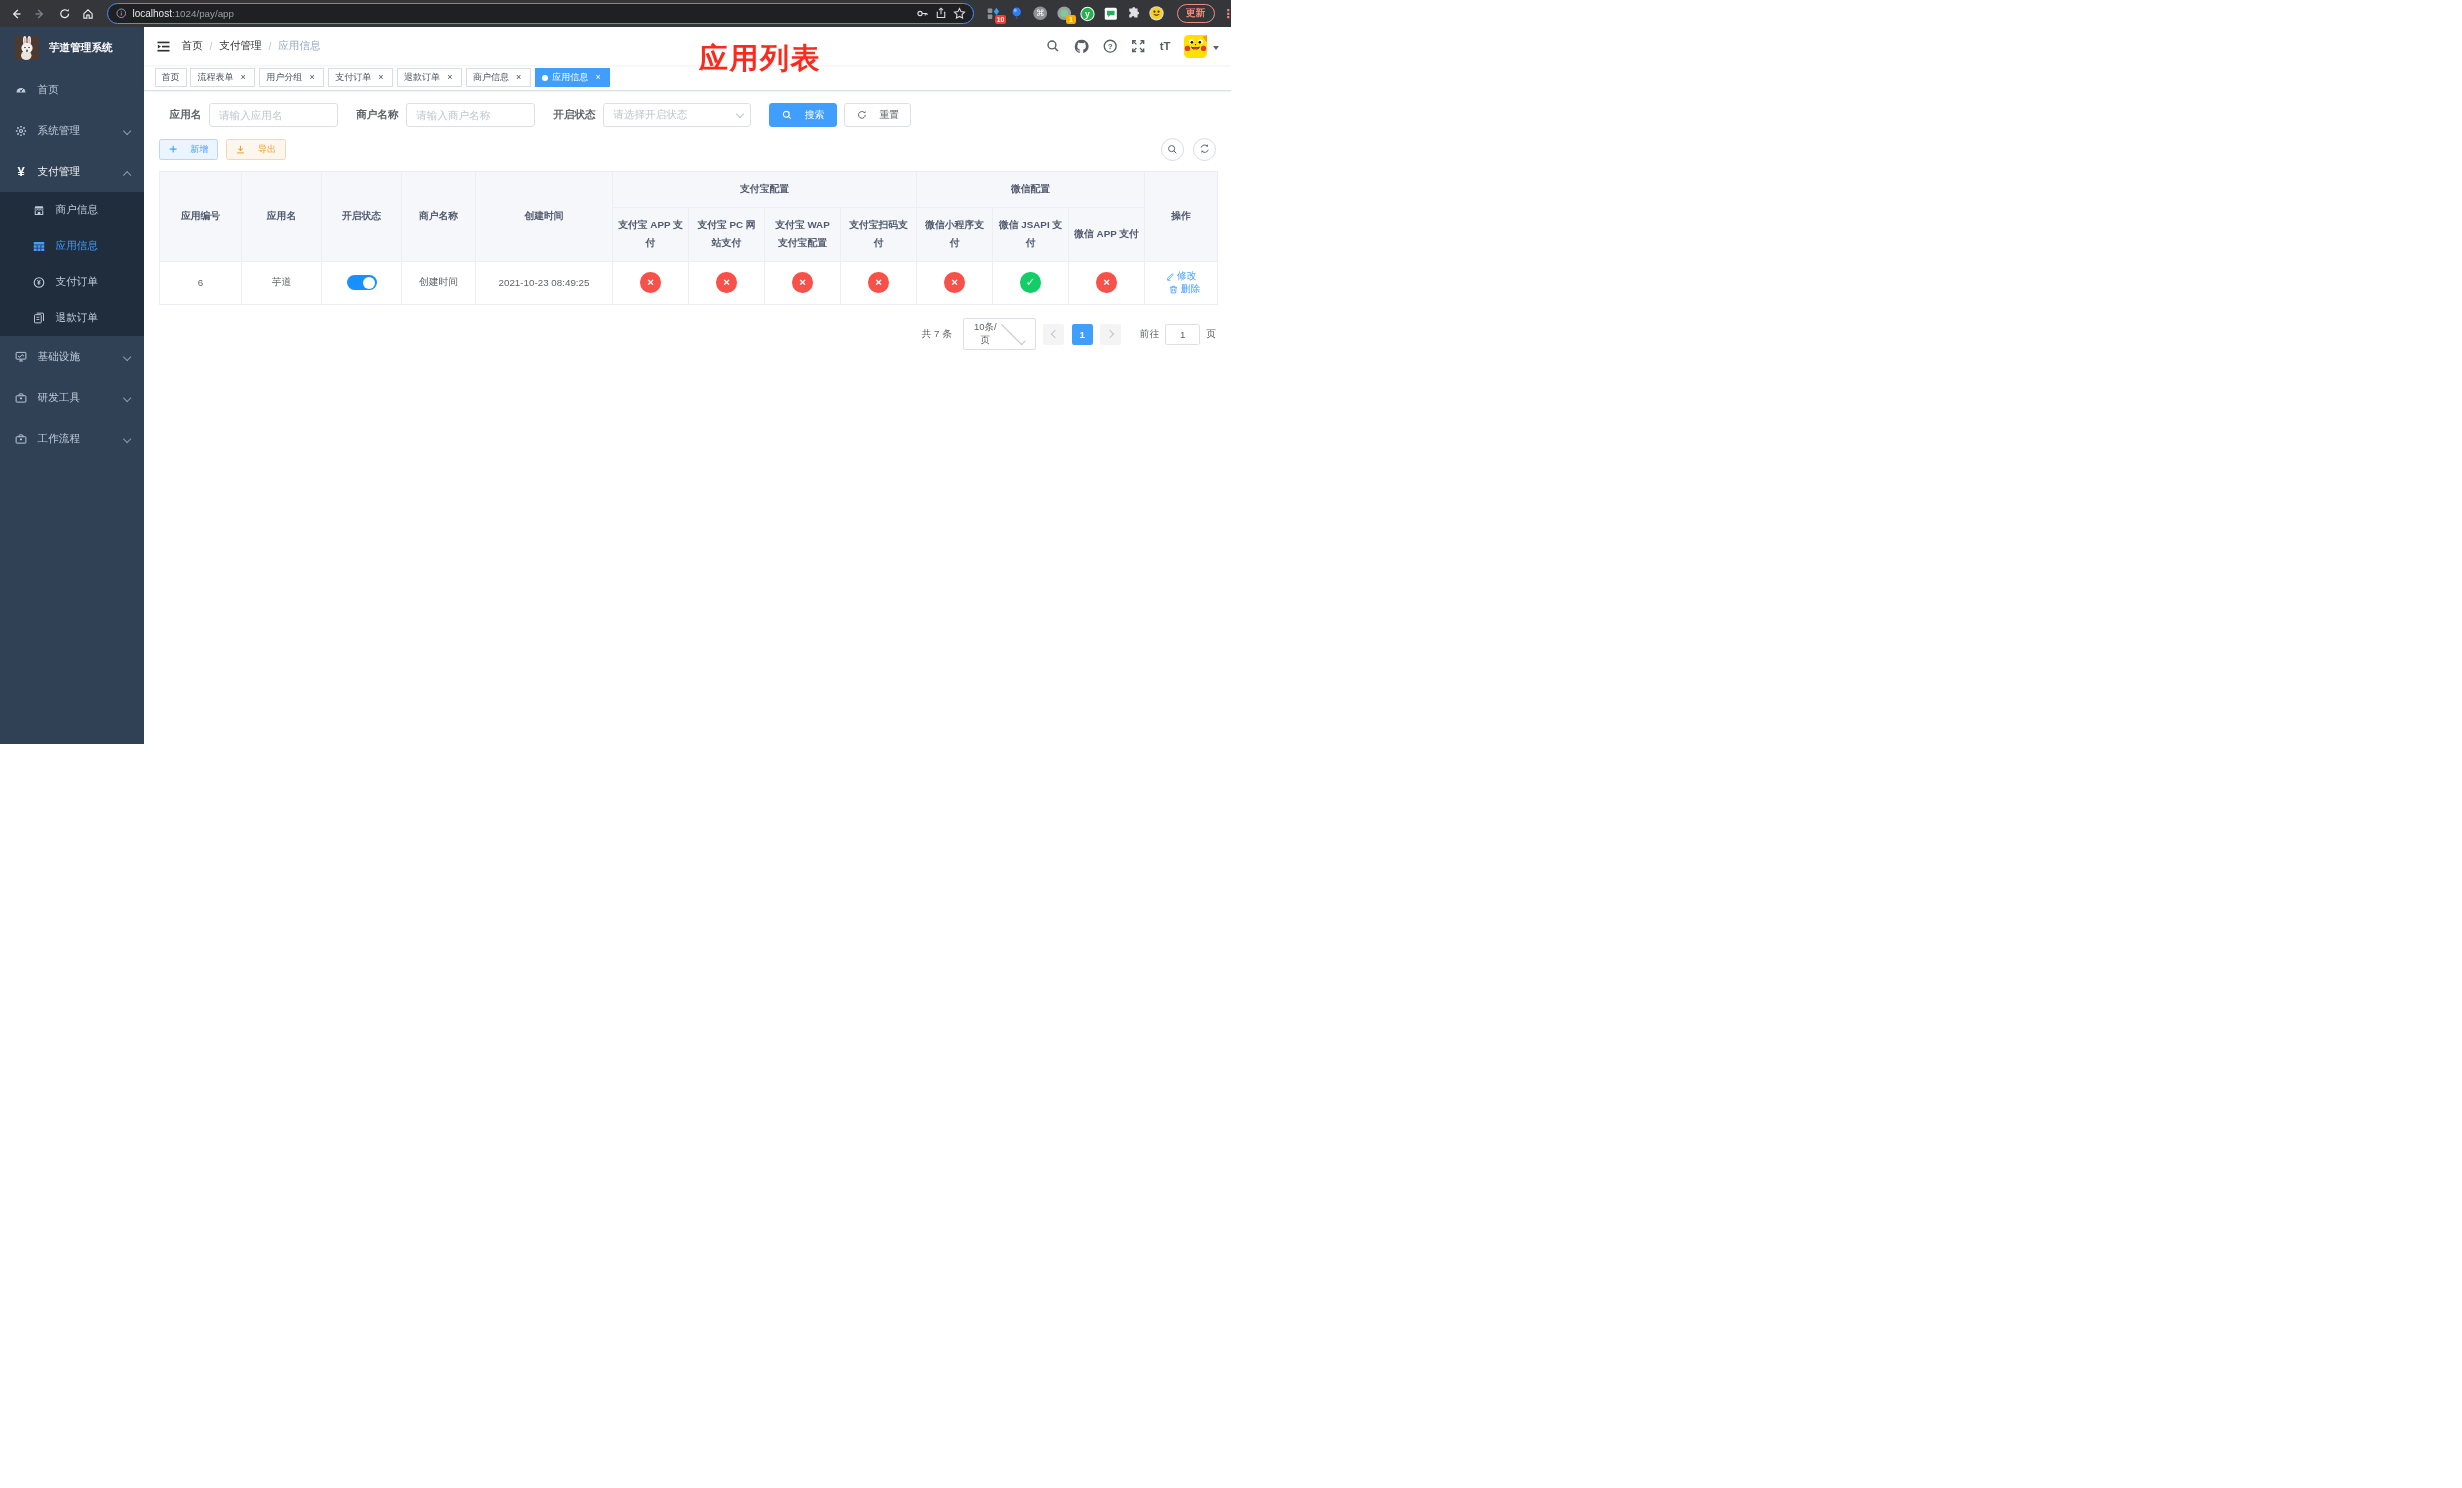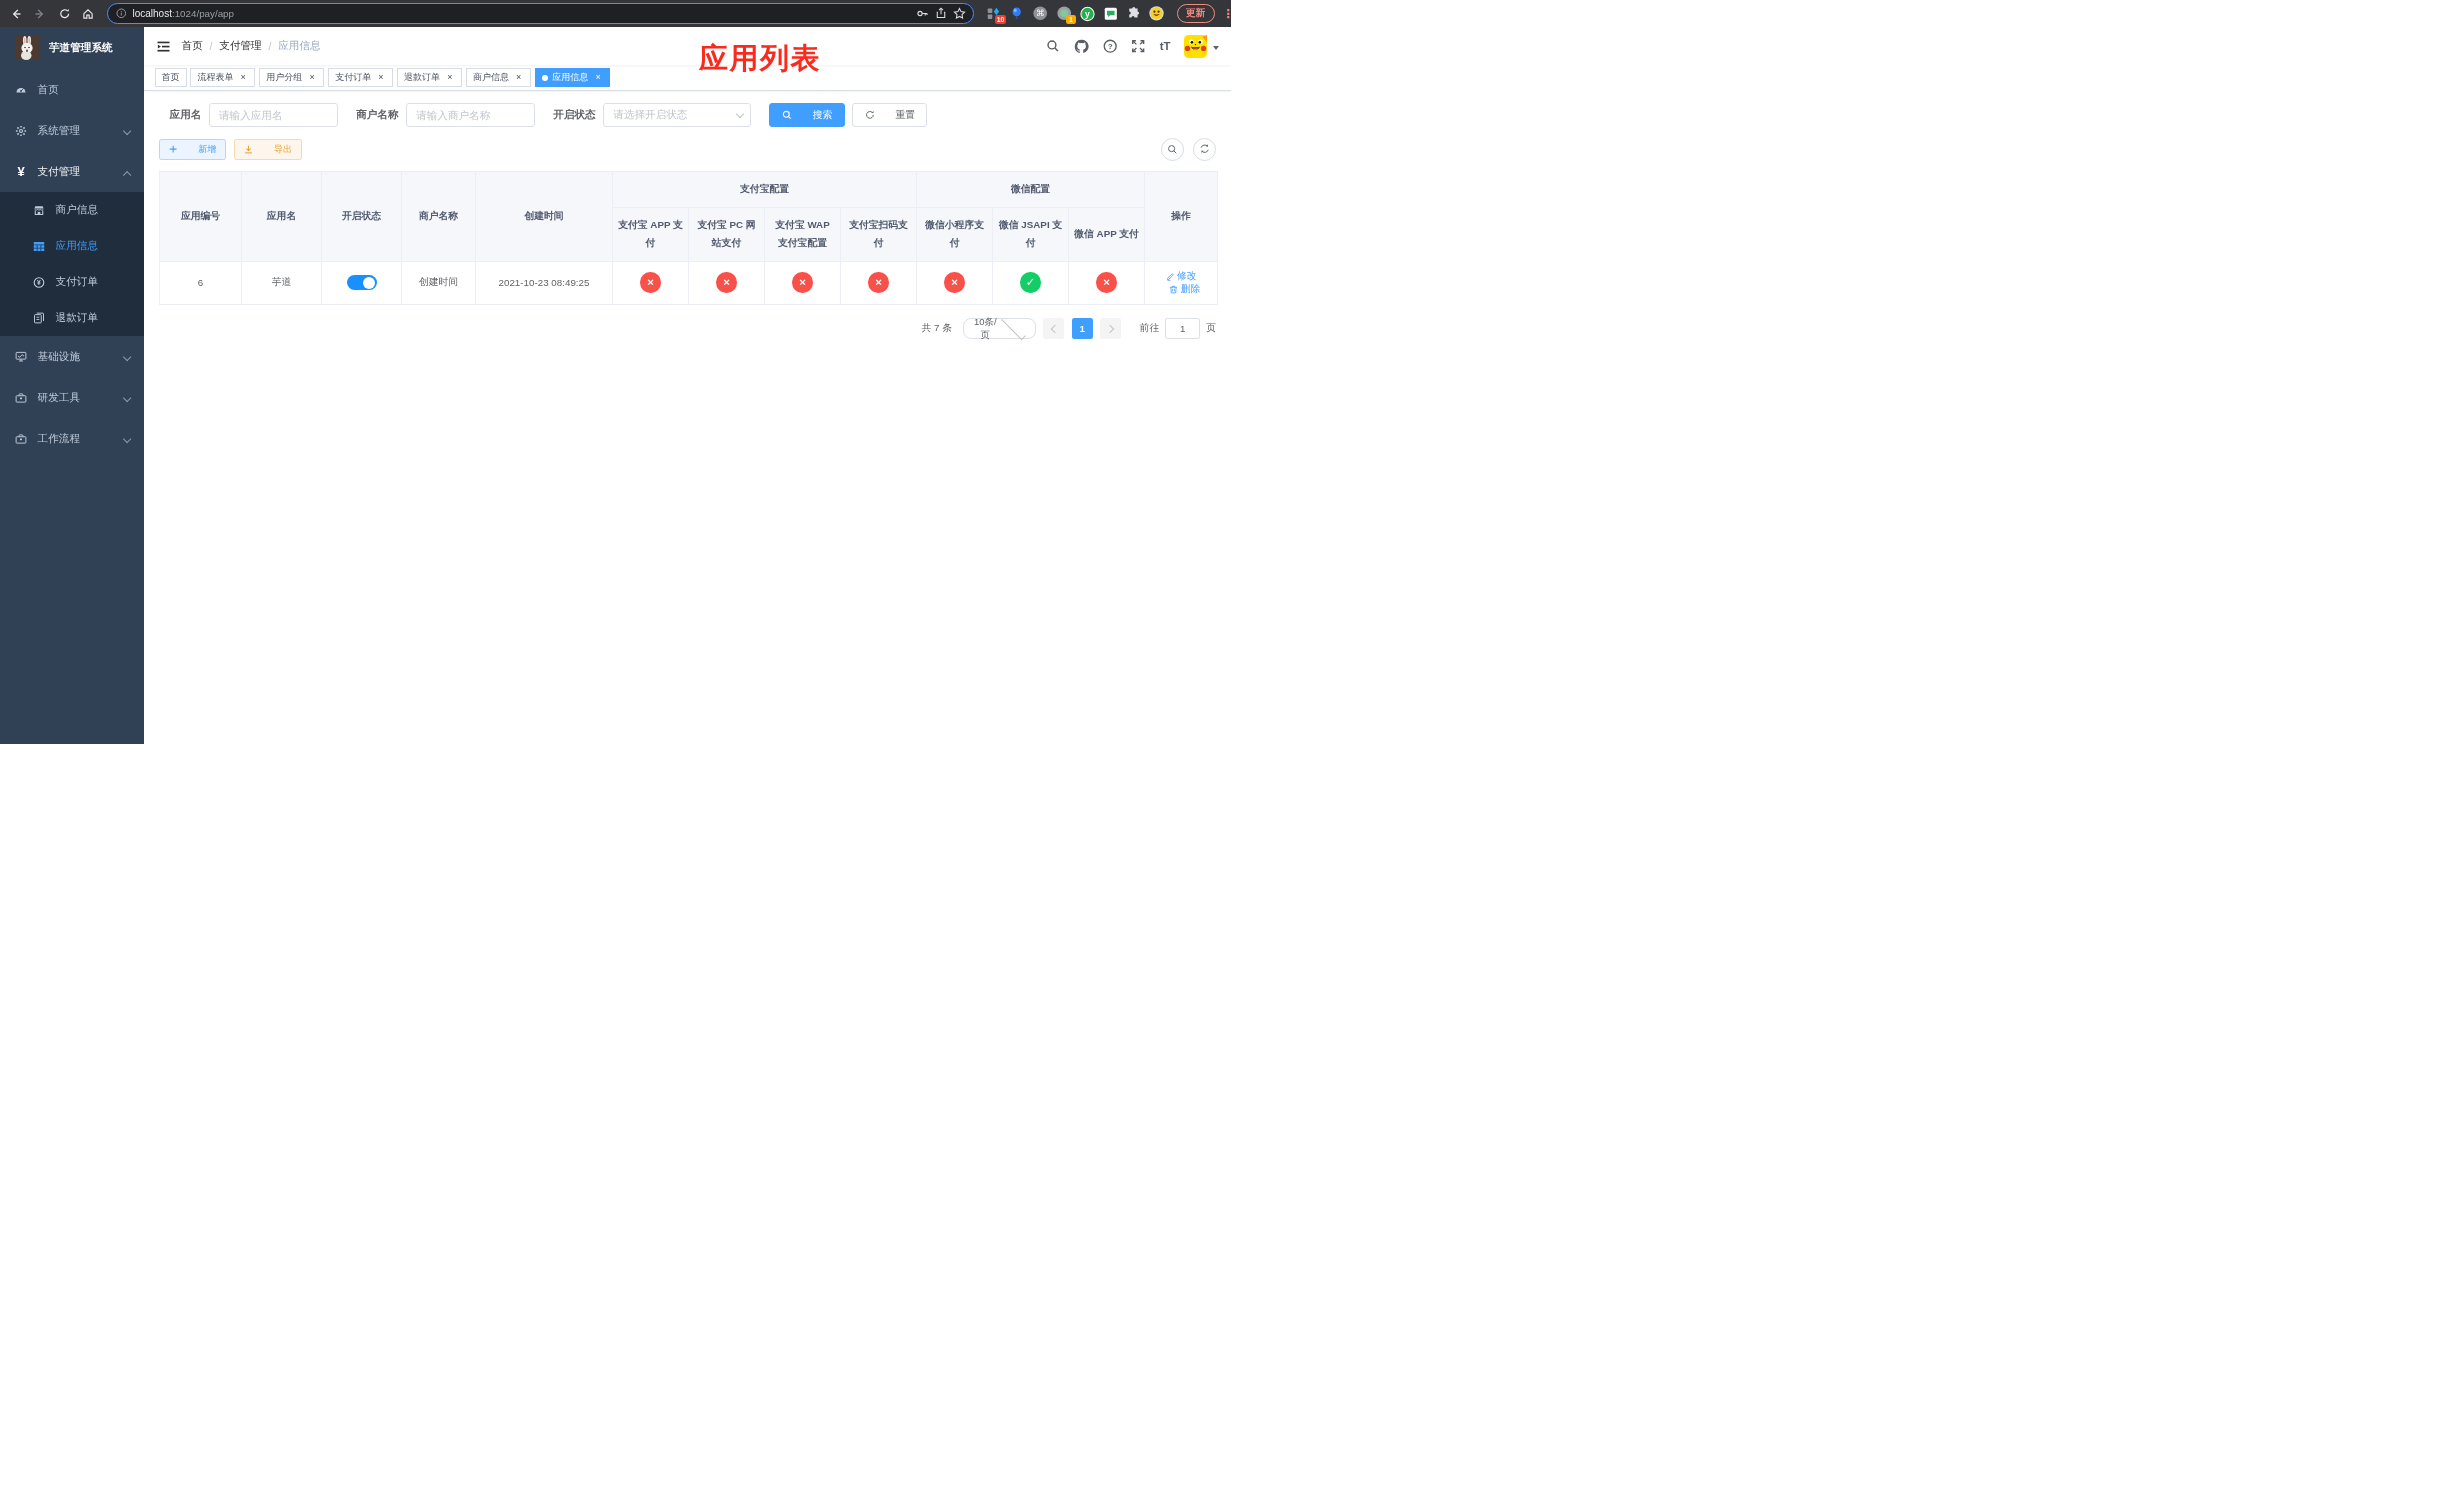--- a/index.html
+++ b/index.html
@@ -68,21 +68,21 @@
   .tag.active .tag-close { color:#fff; }
 
   
   .content { flex:1; padding:12px 15px; overflow:hidden; }
   .filter-row { display:flex; align-items:center; gap:7.6px; }
   .f-label { font-size:10.6px; font-weight:bold; color:#606266; margin-left:10.6px; }
   .t-input { height:24px; border:0.8px solid #dcdfe6; border-radius:3px; padding:0 9px; font-size:10.6px; color:#606266; outline:none; background:#fff; font-family:inherit; }
   .t-input::placeholder { color:#c0c4cc; }
   .f-select { width:148px; height:24px; border:0.8px solid #dcdfe6; border-radius:3px; display:flex; align-items:center; padding:0 7.6px 0 9px; cursor:pointer; background:#fff; }
   .f-select .sel-text { flex:1; font-size:10.6px; color:#c0c4cc; }
-  .btn { height:24px; border-radius:3px; display:inline-flex; align-items:center; justify-content:center; gap:21px; font-size:9.8px; padding:0 11.4px; cursor:pointer; border:0.8px solid transparent; }
+  .btn { height:24px; border-radius:3px; display:inline-flex; align-items:center; justify-content:center; gap:13px; font-size:9.8px; padding:0 11.4px; cursor:pointer; border:0.8px solid transparent; }
   .btn-primary { background:#409eff; border-color:#409eff; color:#fff; margin-left:10.6px; }
   .btn-default { background:#fff; border-color:#dcdfe6; color:#606266; }
 
   .tool-row { margin-top:10.6px; display:flex; align-items:center; }
   .btn-sm { height:21px; font-size:9px; padding:0 9px; border-radius:2.3px; }
   .btn-add { background:#ecf5ff; border:0.8px solid #b3d8ff; color:#409eff;text-align:center; }
   .btn-export { background:#fdf6ec; border:0.8px solid #f5dab1; color:#e6a23c; margin-left:7.6px; }
   .tool-right { margin-left:auto; display:flex; gap:9px; }
   .circle-btn { width:23px; height:23px; border-radius:50%; border:0.8px solid #d9dce6; background:#fff; display:flex; align-items:center; justify-content:center; color:#5f6368; cursor:pointer; }
 
@@ -98,21 +98,21 @@
   .switch::after { content:""; position:absolute; top:1.5px; right:1.5px; width:12px; height:12px; background:#fff; border-radius:50%; }
   .status-dot { width:20.4px; height:20.4px; border-radius:50%; display:inline-flex; align-items:center; justify-content:center; color:#fff; font-size:11.4px; font-weight:bold; line-height:1; }
   .status-dot.no { background:#f8514a; }
   .status-dot.ok { background:#13ce66; }
   .op-link { color:#409eff; font-size:9.8px; cursor:pointer; display:inline-flex; align-items:center; gap:2.3px; }
   .op-link + .op-link { margin-left:7.6px; }
 
   
   .pager { margin-top:13.6px; display:flex; align-items:center; justify-content:flex-end; gap:7.6px; font-size:9.8px; color:#606266; }
   .pg-total { margin-right:3px; }
-  .pg-size { width:73px; height:21px; border:0.8px solid #dcdfe6; border-radius:8px; display:flex; align-items:center; padding:0 6px 0 7.6px; cursor:pointer; }
+  .pg-size { width:73px; height:32px; border:0.8px solid #dcdfe6; border-radius:2px; display:flex; align-items:center; padding:0 6px 0 7.6px; cursor:pointer; }
   .pg-size span { flex:1; text-align:center; font-size:9.5px; color:#606266; }
   .pg-btn { width:21px; height:21px; border-radius:2.3px; background:#f4f4f5; display:flex; align-items:center; justify-content:center; cursor:pointer; }
   .pg-arrow { width:6px; height:6px; border-right:1.1px solid #c0c4cc; border-bottom:1.1px solid #c0c4cc; }
   .pg-arrow.left { transform:rotate(135deg); margin-left:2.3px; }
   .pg-arrow.right { transform:rotate(-45deg); margin-right:2.3px; }
   .pg-page { width:21px; height:21px; border-radius:2.3px; background:#409eff; color:#fff; font-weight:bold; display:flex; align-items:center; justify-content:center; font-size:9.8px; cursor:pointer; }
   .pg-goto { margin-left:10.6px; display:flex; align-items:center; gap:6px; }
   .pg-input { width:35px; height:21px; border:0.8px solid #dcdfe6; border-radius:2.3px; text-align:center; font-size:9.8px; color:#606266; outline:none; font-family:inherit; }
 
   .sel-caret { width:6px; height:6px; border-right:1px solid #c0c4cc; border-bottom:1px solid #c0c4cc; transform:rotate(45deg); margin-top:-2.3px; flex:none; }

